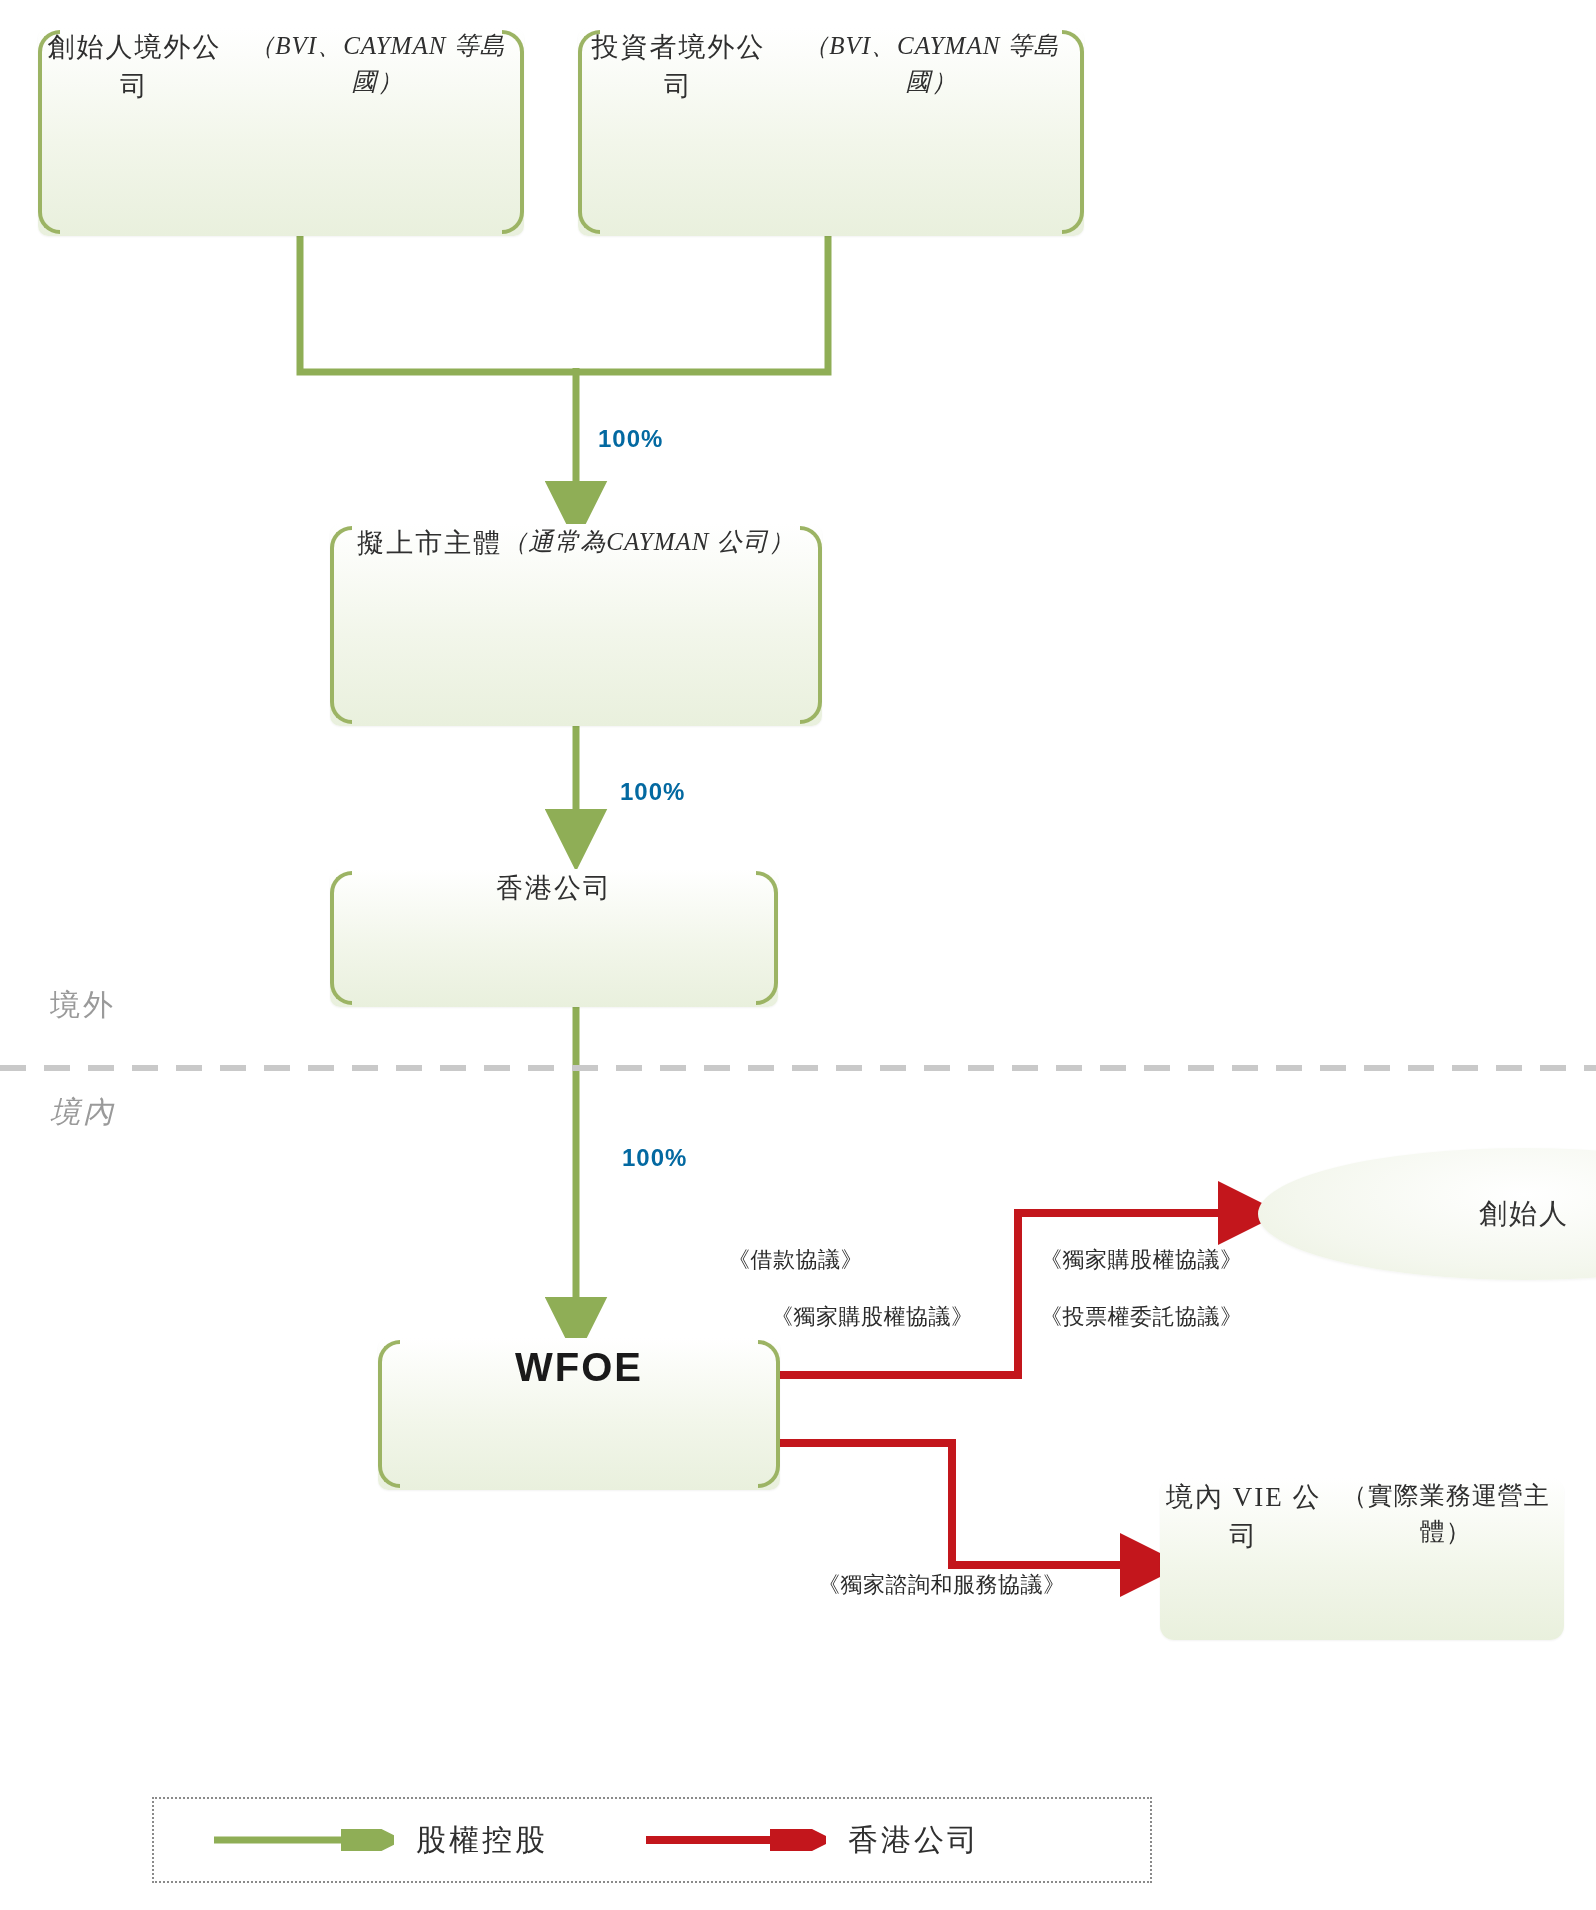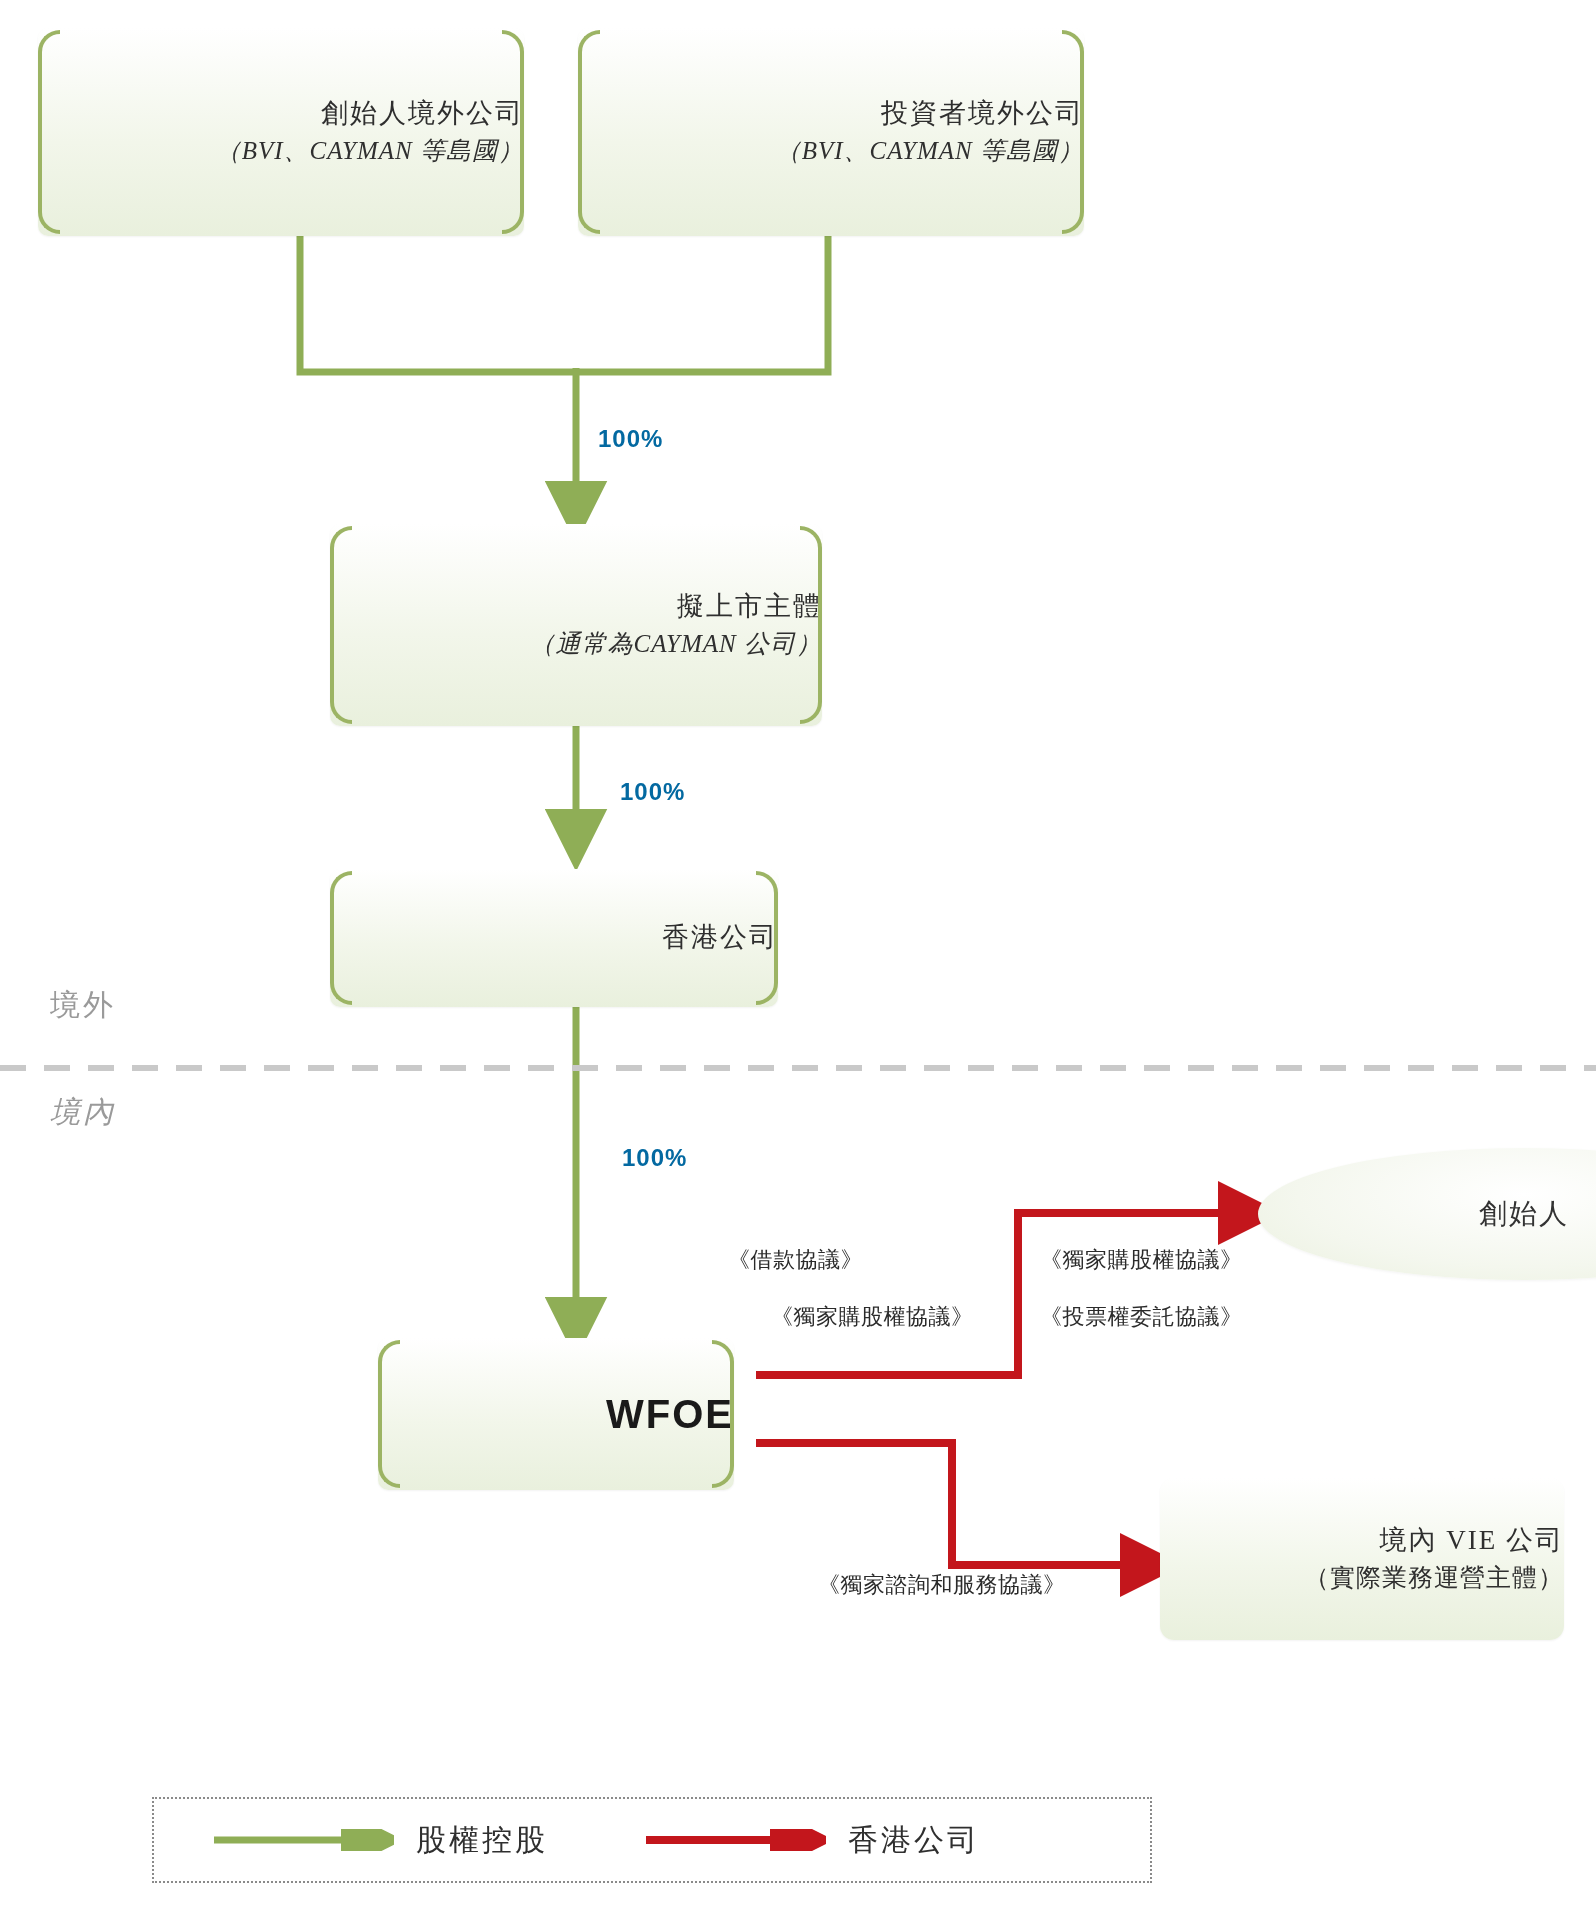--- a/index.html
+++ b/index.html
@@ -18,22 +18,22 @@
   #diagram {
     position: absolute;
     left: 0; top: 0;
     width: 1596px;
     height: 1910px;
   }
   .node {
     position: absolute;
     box-sizing: border-box;
     display: flex;
-    flex-direction: column;
-    align-items: flex-end;
+    flex-direction: row;
+    align-items: flex-start;
     justify-content: center;
     text-align: center;
     background: linear-gradient(180deg, #ffffff 0%, #f2f6ea 55%, #e9f0dd 100%);
     border-radius: 10px;
     box-shadow: 0 1px 2px rgba(0,0,0,0.05);
     color: #2f2f2f;
     line-height: 1.45;
   }
   
   .bracket::before,
@@ -170,21 +170,21 @@
 
   <div class="node bracket" style="left:330px; top:524px; width:492px; height:202px;">
     <div class="line1">擬上市主體</div>
     <div class="line2">（通常為CAYMAN 公司）</div>
   </div>
 
   <div class="node bracket" style="left:330px; top:869px; width:448px; height:138px;">
     <div class="line1">香港公司</div>
   </div>
 
-  <div class="node bracket" style="left:378px; top:1338px; width:356px; height:152px;">
+  <div class="node bracket" style="left:378px; top:1338px; width:402px; height:152px;">
     <div class="wfoe-label">WFOE</div>
   </div>
 
   <div class="oval" style="left:1258px; top:1148px; width:532px; height:132px;">
     <span>創始人</span>
   </div>
 
   <div class="node" style="left:1160px; top:1478px; width:404px; height:162px; border-radius:14px;">
     <div class="line1">境內 VIE 公司</div>
     <div class="line2" style="font-style:normal;">（實際業務運營主體）</div>

